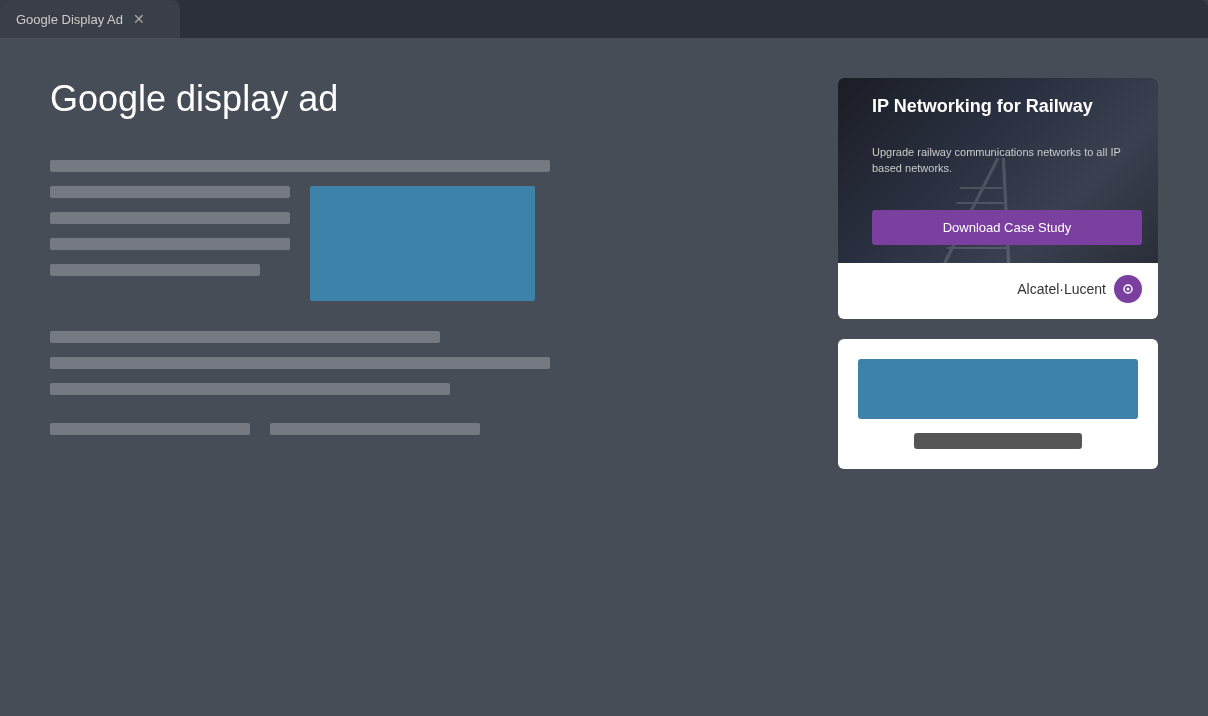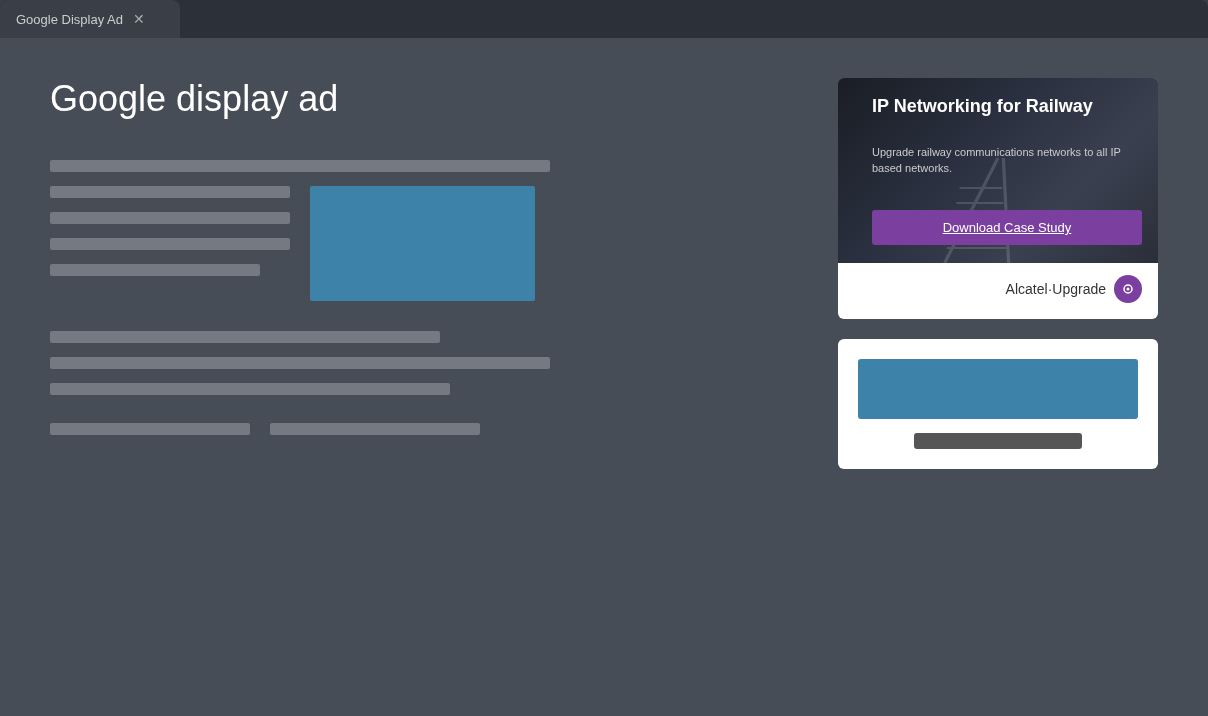--- a/index.html
+++ b/index.html
@@ -155,21 +155,20 @@
     .ad-button {
       background: #7b3fa0;
       color: #fff;
       border: none;
       border-radius: 3px;
       padding: 10px 16px;
       font-size: 13px;
       cursor: pointer;
       text-align: center;
       width: 100%;
-      text-decoration: underline;
     }
     .ad-logo-section {
       padding: 12px 16px 0;
       display: flex;
       align-items: center;
       justify-content: flex-end;
       gap: 8px;
     }
     .alcatel-text {
       font-size: 14px;
@@ -268,21 +267,21 @@
             <line x1="114" y1="110" x2="154" y2="110" stroke="white" stroke-width="2"></line>
           </svg>
         </div>
         <div class="ad-text-overlay">
           <div class="ad-headline">IP Networking for Railway</div>
           <div class="ad-subtext">Upgrade railway communications networks to all IP based networks.</div>
           <button class="ad-button">Download Case Study</button>
         </div>
       </div>
       <div class="ad-logo-section">
-        <span class="alcatel-text">Alcatel·Upgrade</span>
+        <span class="alcatel-text">Alcatel·Lucent</span>
         <div class="alcatel-icon">
           <svg width="18" height="18" viewBox="0 0 18 18">
             <circle cx="9" cy="9" r="8" fill="#7b3fa0"></circle>
             <circle cx="9" cy="9" r="4" fill="none" stroke="white" stroke-width="1.5"></circle>
             <circle cx="9" cy="9" r="1.5" fill="white"></circle>
           </svg>
         </div>
       </div>
     </div>
 

